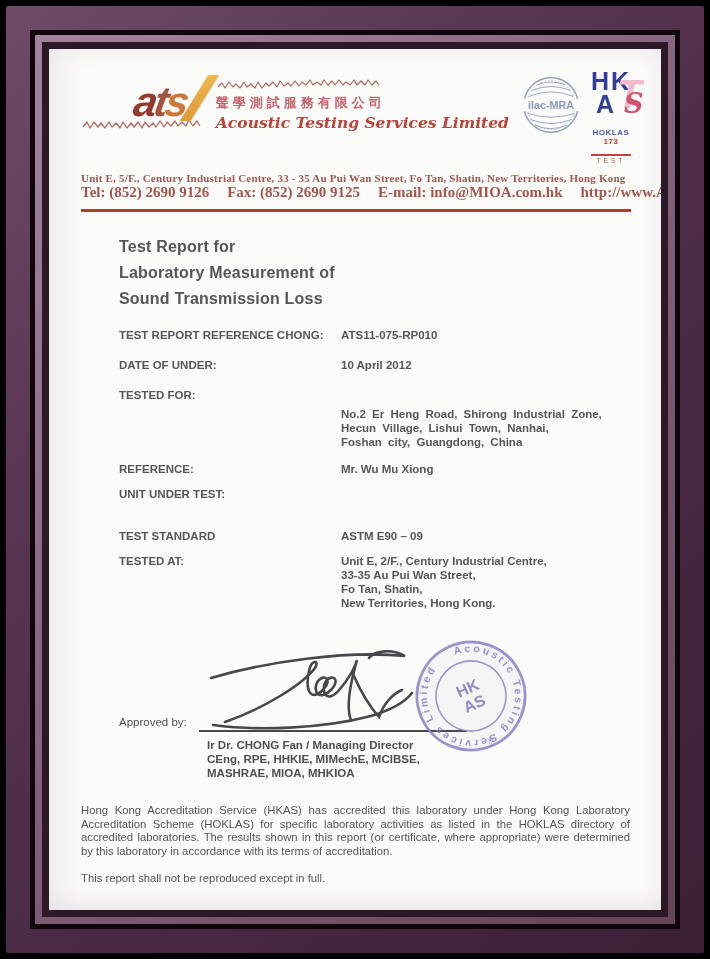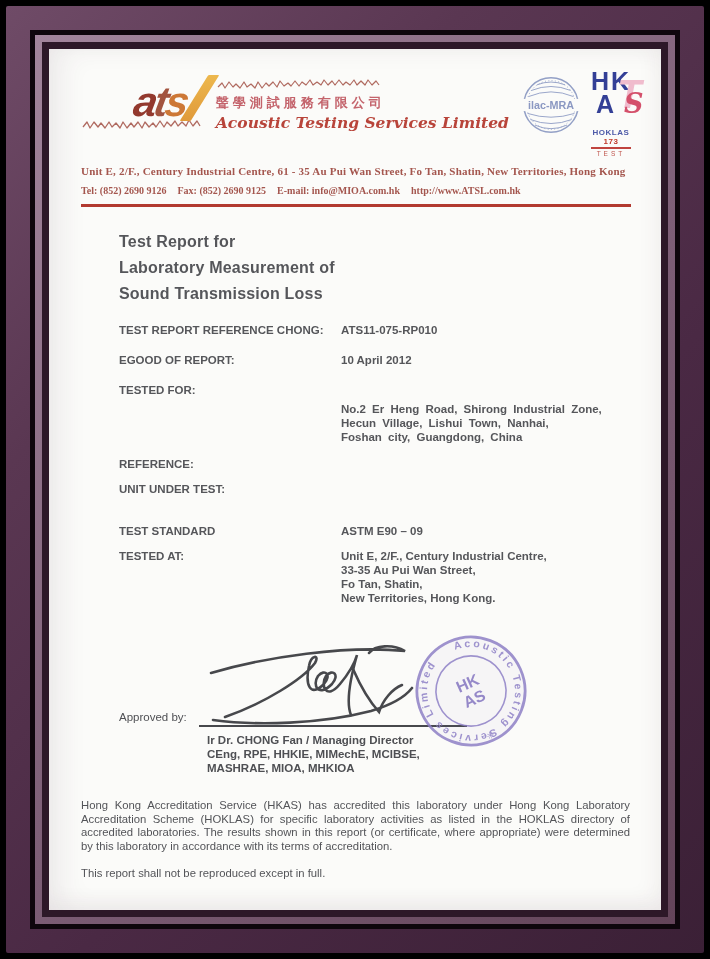--- a/index.html
+++ b/index.html
@@ -34,26 +34,26 @@
     color:#b8443a;margin-top:1px;white-space:nowrap}
   .ilac{margin-left:12px;margin-top:4px}
   .hkas{margin-left:10px;text-align:center;width:66px}
   .hkas-row1{font-size:25px;font-weight:900;letter-spacing:2px;color:#333f96;line-height:.85;font-family:"Liberation Sans",sans-serif}
   .hkas-row2{position:relative;height:30px;line-height:.9}
   .hkas-a{font-size:25px;font-weight:900;color:#333f96;position:absolute;left:5px;top:1px}
   .hkas-t{position:absolute;left:26px;top:-16px;font-size:40px;font-weight:bold;font-style:italic;color:#f0bccd}
   .hkas-s{position:absolute;left:33px;top:0px;font-family:"DejaVu Serif",serif;font-style:italic;
     font-size:27px;font-weight:bold;color:#d4506b}
   .hoklas{margin-top:6px;font-size:8px;font-weight:bold;color:#4d5aa8;
-    border-bottom:2px solid #c0443f;display:inline-block;padding-bottom:1px;letter-spacing:.5px}
+    border-bottom:2px solid #c0443f;display:inline-block;padding-bottom:8px;letter-spacing:.5px}
   .hoklas .n173{color:#c0392b}
   .hkas-test{font-size:6.5px;color:#c0564e;letter-spacing:3px;margin-top:1px}
   .address-block{margin-top:8px;font-family:"Liberation Serif", serif;font-weight:bold;color:#a4564e}
   .address-line{font-size:11px;white-space:nowrap;letter-spacing:.2px}
-  .contact-row{display:flex;gap:11px;font-size:10px;margin-top:8px;white-space:nowrap}
+  .contact-row{display:flex;gap:18px;font-size:15px;margin-top:0;white-space:nowrap}
   .rule{height:3px;background:#b23a30;margin-top:8px}
   
   .report-title{margin:22px 0 0 38px;font-size:16px;font-weight:bold;color:#55565a;
     line-height:26px;white-space:pre-line;letter-spacing:.2px}
   .fields{margin:16px 0 0 38px}
   .field-row{display:grid;grid-template-columns:222px 1fr;font-size:11.5px;font-weight:bold;
     color:#55565a;line-height:14px}
   .field-value{white-space:pre-line}
   .mb16{margin-bottom:16px}.mb5{margin-bottom:5px}.mb13{margin-bottom:13px}
   .mb11{margin-bottom:11px}.mb28{margin-bottom:28px}
@@ -126,54 +126,55 @@
           </div>
           <div class="hoklas">
             <span>HOKLAS</span>
             <span class="n173">173</span>
           </div>
           <div class="hkas-test">TEST</div>
         </div>
       </div>
 
       <div class="address-block">
-        <div class="address-line">Unit E, 2/F., Century Industrial Centre, 61 - 35 Au Pui Wan Street, Fo Tan, Shatin, New Territories, Hong Kong</div>
+        <div class="address-line">Unit E, 5/F., Century Industrial Centre, 33 - 35 Au Pui Wan Street, Fo Tan, Shatin, New Territories, Hong Kong</div>
         <div class="contact-row">
           <span>Tel: (852) 2690 9126</span>
           <span>Fax: (852) 2690 9125</span>
           <span>E-mail: info@MIOA.com.hk</span>
           <span>http://www.ATSL.com.hk</span>
         </div>
       </div>
       <div class="rule"></div>
 
       <h1 class="report-title">Test Report for
 Laboratory Measurement of
 Sound Transmission Loss</h1>
 
       <div class="fields">
         <div class="field-row mb16">
           <span class="field-label">TEST REPORT REFERENCE CHONG:</span>
           <span class="field-value">ATS11-075-RP010</span>
         </div>
         <div class="field-row mb16">
-          <span class="field-label">EGOOD OF REPORT:</span>
+          <span class="field-label">DATE OF UNDER:</span>
           <span class="field-value">10 April 2012</span>
         </div>
         <div class="field-row mb5">
           <span class="field-label">TESTED FOR:</span>
         </div>
         <div class="field-row mb13">
           <span class="field-label"></span>
           <span class="field-value spread">No.2 Er Heng Road, Shirong Industrial Zone,
 Hecun Village, Lishui Town, Nanhai,
 Foshan city, Guangdong, China</span>
         </div>
         <div class="field-row mb11">
           <span class="field-label">REFERENCE:</span>
+          <span class="field-value">Mr. Wu Mu Xiong</span>
         </div>
         <div class="field-row mb28">
           <span class="field-label">UNIT UNDER TEST:</span>
         </div>
         <div class="field-row mb11">
           <span class="field-label">TEST STANDARD</span>
           <span class="field-value">ASTM E90 – 09</span>
         </div>
         <div class="field-row">
           <span class="field-label">TESTED AT:</span>

